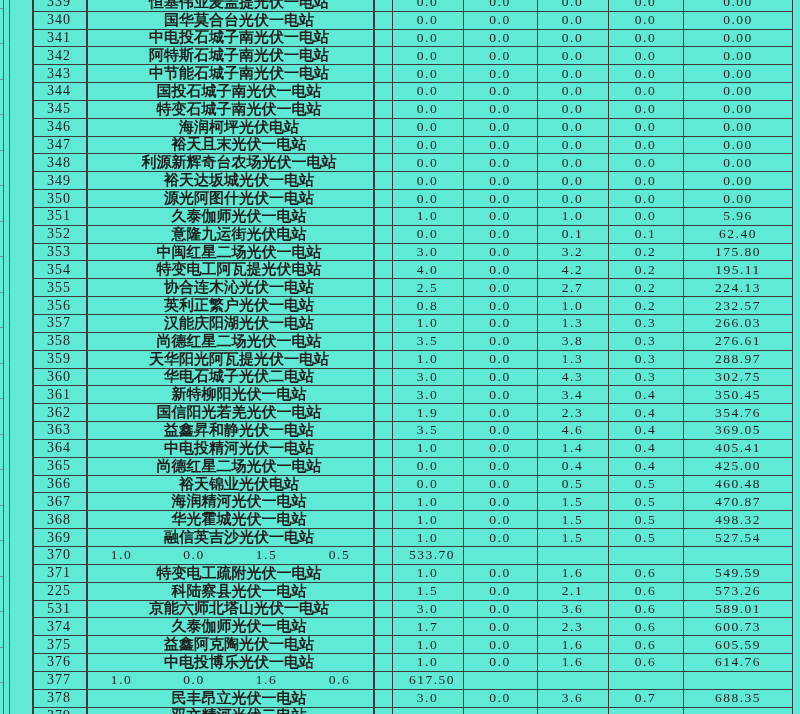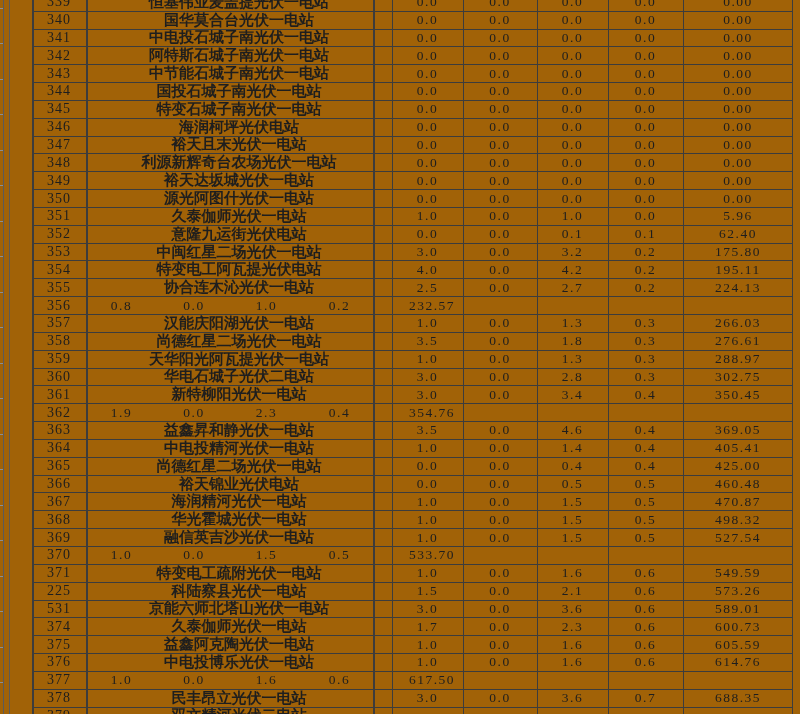--- a/index.html
+++ b/index.html
@@ -1,17 +1,17 @@
 <!DOCTYPE html>
 <html><head>
 <meta charset="utf-8">
 <style>
   html,body{margin:0;padding:0;background:#fff;}
   #canvas{
-    position:relative;width:800px;height:714px;background:#a16207;
+    position:relative;width:800px;height:714px;background:#5eead4;
     overflow:hidden;
     font-family:"Liberation Serif","DejaVu Serif",serif;
     color:#1e1e1e;
   }
   
   .edge-vline{position:absolute;top:0;bottom:0;width:1px;background:#5a5a5a;}
   .edge-vline.a{left:3px;}
   .edge-vline.b{left:9px;}
   .edge-dash{position:absolute;left:0;width:3px;height:1px;background:#8f8f8f;}
   
@@ -225,73 +225,75 @@
           <div class="cell c-no">355</div>
           <div class="cell c-name">协合连木沁光伏一电站</div>
           <div class="cell c-val c-v0">2.5</div>
           <div class="cell c-val c-v1">0.0</div>
           <div class="cell c-val c-v2">2.7</div>
           <div class="cell c-val c-v3">0.2</div>
           <div class="cell c-val c-v4">224.13</div>
         </div>
         <div class="row">
           <div class="cell c-no">356</div>
+          <div class="cell c-name">英利正繁户光伏一电站</div>
           <div class="cell c-val c-v0">0.8</div>
           <div class="cell c-val c-v1">0.0</div>
           <div class="cell c-val c-v2">1.0</div>
           <div class="cell c-val c-v3">0.2</div>
           <div class="cell c-val c-v4">232.57</div>
         </div>
         <div class="row">
           <div class="cell c-no">357</div>
           <div class="cell c-name">汉能庆阳湖光伏一电站</div>
           <div class="cell c-val c-v0">1.0</div>
           <div class="cell c-val c-v1">0.0</div>
           <div class="cell c-val c-v2">1.3</div>
           <div class="cell c-val c-v3">0.3</div>
           <div class="cell c-val c-v4">266.03</div>
         </div>
         <div class="row">
           <div class="cell c-no">358</div>
           <div class="cell c-name">尚德红星二场光伏一电站</div>
           <div class="cell c-val c-v0">3.5</div>
           <div class="cell c-val c-v1">0.0</div>
-          <div class="cell c-val c-v2">1.8</div>
+          <div class="cell c-val c-v2">3.8</div>
           <div class="cell c-val c-v3">0.3</div>
           <div class="cell c-val c-v4">276.61</div>
         </div>
         <div class="row">
           <div class="cell c-no">359</div>
           <div class="cell c-name">天华阳光阿瓦提光伏一电站</div>
           <div class="cell c-val c-v0">1.0</div>
           <div class="cell c-val c-v1">0.0</div>
           <div class="cell c-val c-v2">1.3</div>
           <div class="cell c-val c-v3">0.3</div>
           <div class="cell c-val c-v4">288.97</div>
         </div>
         <div class="row">
           <div class="cell c-no">360</div>
           <div class="cell c-name">华电石城子光伏二电站</div>
           <div class="cell c-val c-v0">3.0</div>
           <div class="cell c-val c-v1">0.0</div>
-          <div class="cell c-val c-v2">2.8</div>
+          <div class="cell c-val c-v2">4.3</div>
           <div class="cell c-val c-v3">0.3</div>
           <div class="cell c-val c-v4">302.75</div>
         </div>
         <div class="row">
           <div class="cell c-no">361</div>
           <div class="cell c-name">新特柳阳光伏一电站</div>
           <div class="cell c-val c-v0">3.0</div>
           <div class="cell c-val c-v1">0.0</div>
           <div class="cell c-val c-v2">3.4</div>
           <div class="cell c-val c-v3">0.4</div>
           <div class="cell c-val c-v4">350.45</div>
         </div>
         <div class="row">
           <div class="cell c-no">362</div>
+          <div class="cell c-name">国信阳光若羌光伏一电站</div>
           <div class="cell c-val c-v0">1.9</div>
           <div class="cell c-val c-v1">0.0</div>
           <div class="cell c-val c-v2">2.3</div>
           <div class="cell c-val c-v3">0.4</div>
           <div class="cell c-val c-v4">354.76</div>
         </div>
         <div class="row">
           <div class="cell c-no">363</div>
           <div class="cell c-name">益鑫昇和静光伏一电站</div>
           <div class="cell c-val c-v0">3.5</div>

